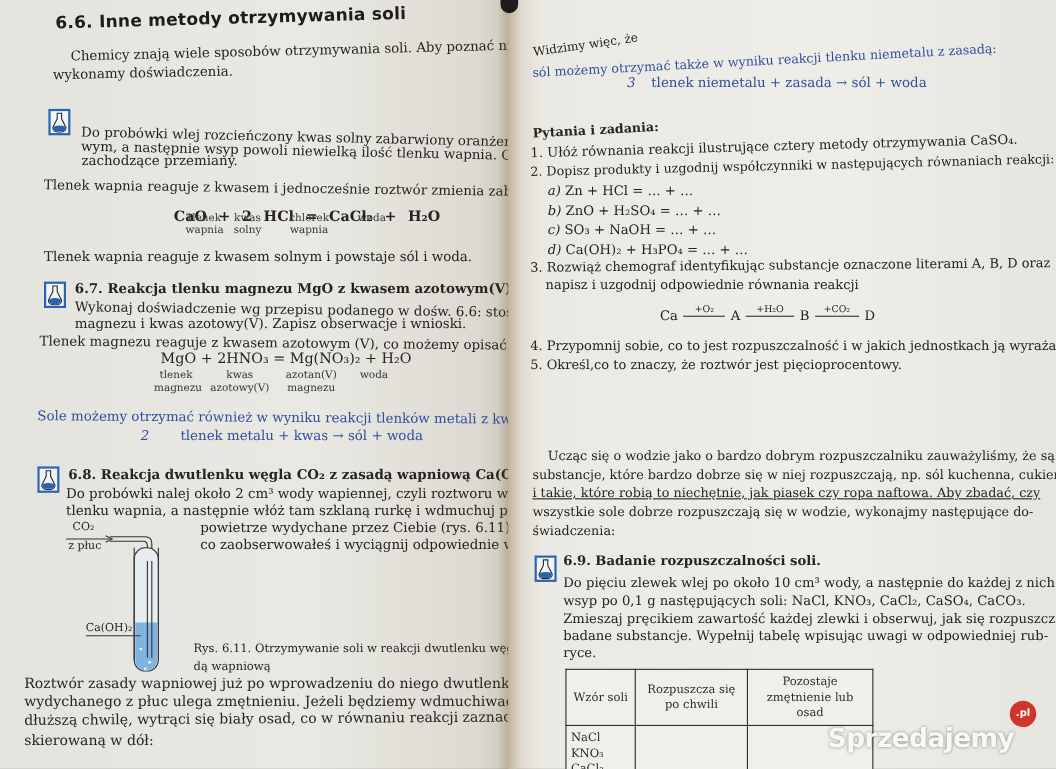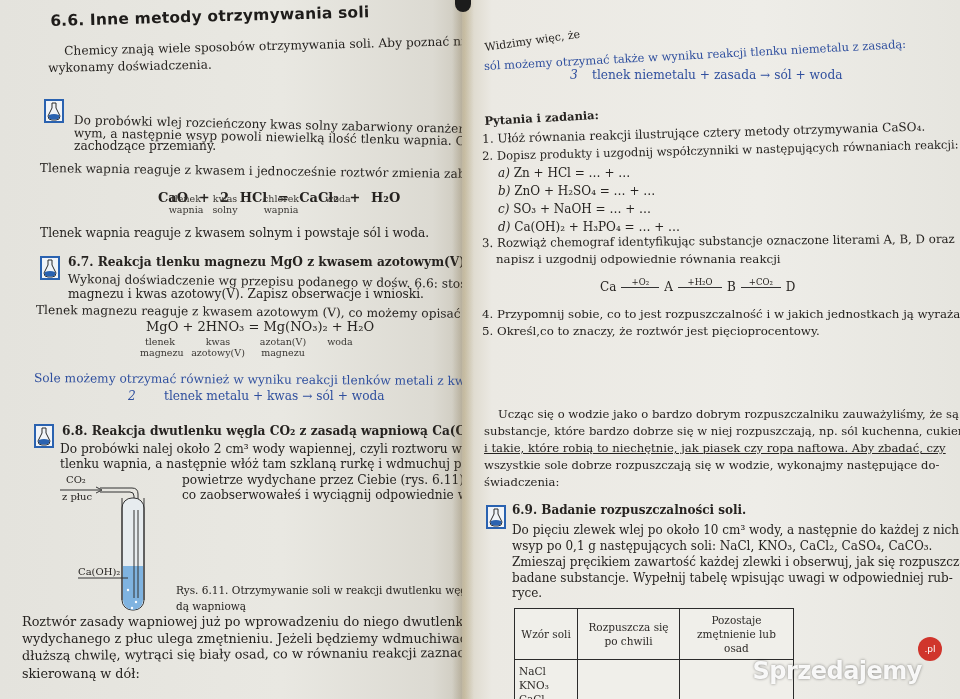--- a/index.html
+++ b/index.html
@@ -17,21 +17,21 @@
   .bold { font-weight: bold; }
   .blue { color: #2f4f9e; }
   .eq { font-size: 13px; }
   .lbl { font-size: 9.5px; text-align: center; line-height: 11px; color: #3a3733; }
   .icon-box { position: absolute; width: 20px; height: 24px; border: 2px solid #2a62b0; background: #f1f4f8; }
   .icon-box svg { display: block; }
   .tbl { position: absolute; border-collapse: collapse; font-size: 10.5px; color: #2e2b28; background: #f0efea; }
   .tbl td { border: 1.3px solid #2b2b2b; vertical-align: middle; padding: 4px; text-align: center; line-height: 14px; }
   .tbl td.left { text-align: left; vertical-align: top; }
   .wm { position: absolute; right: 38px; bottom: 14px; font-family: "DejaVu Sans", sans-serif; font-size: 24px; font-weight: bold; color: rgba(255,255,255,.93); text-shadow: 0 0 3px rgba(0,0,0,.45); letter-spacing: -.5px; text-align: right; }
-  .wm-dot { position: absolute; right: 18px; bottom: 38px; width: 24px; height: 24px; border-radius: 50%; background: #d0352c; color: #fff; font-family: "DejaVu Sans", sans-serif; font-size: 9px; font-weight: normal; line-height: 24px; text-align: center; }
+  .wm-dot { position: absolute; right: 18px; bottom: 38px; width: 24px; height: 24px; border-radius: 50%; background: #d0352c; color: #fff; font-family: "DejaVu Sans", sans-serif; font-size: 9px; font-weight: bold; line-height: 24px; text-align: center; }
 </style>
 </head>
 <body>
 
 <div class="spread">
 
   <div class="page page-left">
 
     <div class="abs h-sec" style="left:50px;top:12px;transform:rotate(-1.6deg);transform-origin:left top;">6.6. Inne metody otrzymywania soli</div>
 

